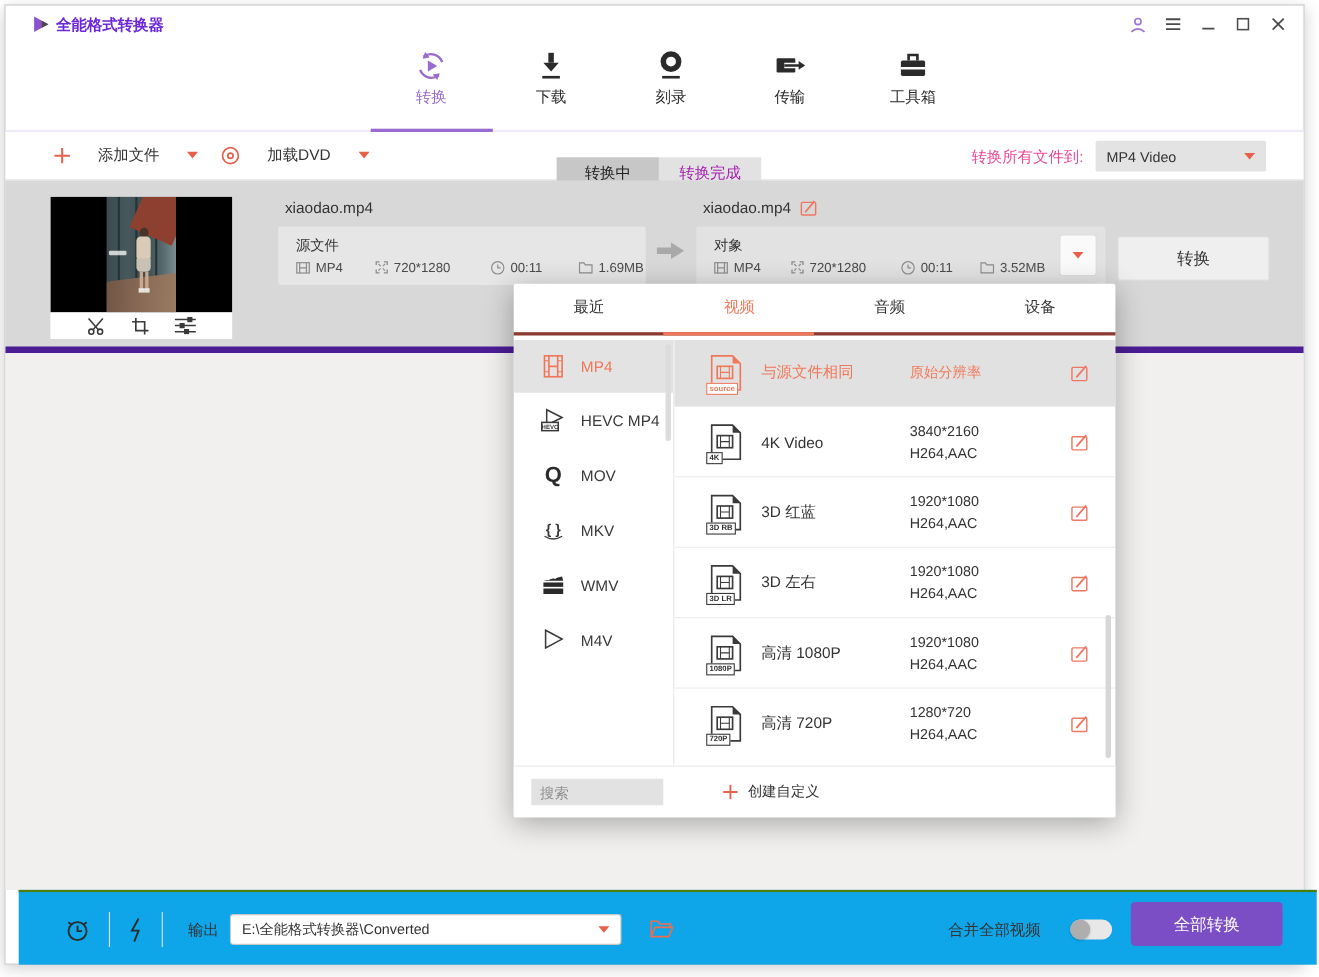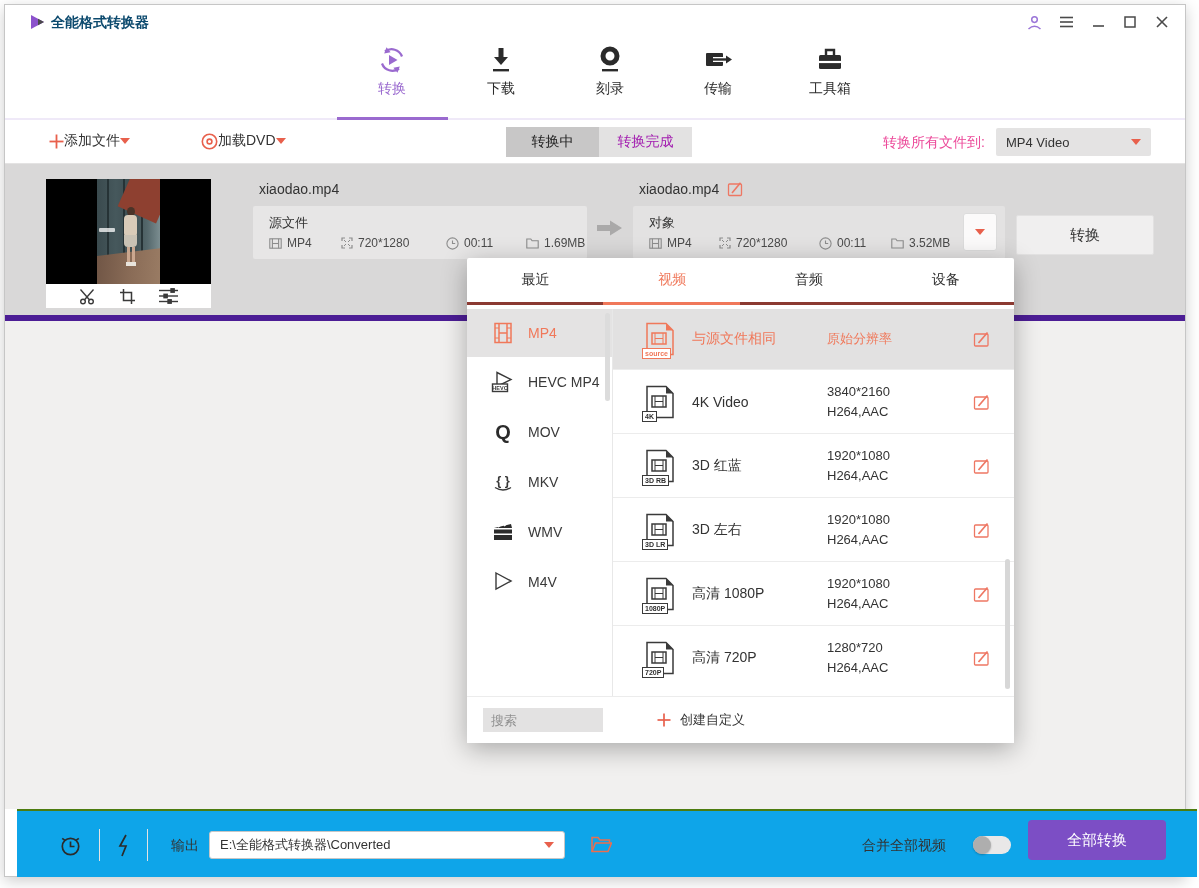--- a/index.html
+++ b/index.html
@@ -2,37 +2,37 @@
 <html><head>
 <meta charset="utf-8">
 <style>
   * { margin:0; padding:0; box-sizing:border-box; }
   html,body { width:1199px; height:888px; background:#fff; font-family:"Liberation Sans","DejaVu Sans",sans-serif; overflow:hidden; }
   .window { position:absolute; left:4px; top:4px; width:1182px; height:873px; background:#fff; border:1px solid #c6c6c6; box-shadow:0 4px 14px rgba(0,0,0,.20); }
 
   
   .titlebar { position:absolute; left:0; top:0; width:100%; height:32px; }
   .logo { position:absolute; left:24px; top:9px; width:17px; height:16px; }
-  .app-title { position:absolute; left:46px; top:9px; font-size:14px; font-weight:bold; color:#0c4a6e; }
+  .app-title { position:absolute; left:46px; top:9px; font-size:14px; font-weight:bold; color:#6d28d9; }
   .win-ctrls { position:absolute; right:14px; top:8px; display:flex; align-items:center; gap:14px; }
   .win-btn { width:18px; height:18px; display:flex; align-items:center; justify-content:center; cursor:default; }
 
   
   .nav-item { position:absolute; top:38px; width:80px; text-align:center; }
   .nav-item .nic { height:34px; display:flex; align-items:center; justify-content:center; }
   .nav-item .nlabel { display:block; margin-top:3px; font-size:14px; color:#2b2b2b; }
   .nav-item.active .nlabel { color:#9a6acf; }
   .nav-underline-track { position:absolute; left:0; top:113px; width:100%; height:2px; background:#efe9f8; }
   .nav-underline { position:absolute; left:332px; top:112px; width:111px; height:3px; background:#9a6acf; }
 
   
   .toolbar { position:absolute; left:0; top:115px; width:100%; height:44px; background:#fff; border-bottom:1px solid #e4e3e3; }
-  .tb-btn { position:absolute; top:12px; display:flex; align-items:center; gap:0; font-size:14px; color:#333; cursor:default; }
+  .tb-btn { position:absolute; top:12px; display:flex; align-items:center; gap:25px; font-size:14px; color:#333; cursor:default; }
   .caret { width:0; height:0; border-left:5px solid transparent; border-right:5px solid transparent; border-top:6px solid #e8604c; }
-  .queue-tabs { position:absolute; left:501px; top:7px; display:flex; }
+  .queue-tabs { position:absolute; left:501px; top:23px; display:flex; }
   .queue-tab { width:93px; height:30px; display:flex; align-items:center; justify-content:center; font-size:14px; color:#a21caf; background:#e3e2e2; }
   .queue-tab.active { background:#c8c7c7; color:#222; }
   .convert-to { position:absolute; right:200px; top:14px; font-size:14px; color:#ec4899; }
   .fmt-select { position:absolute; left:991px; top:8px; width:155px; height:28px; background:#e4e3e3; border-radius:2px; display:flex; align-items:center; padding:0 10px; font-size:13px; color:#333; }
   .fmt-select .caret { margin-left:auto; }
 
   
   .file-row { position:absolute; left:0; top:159px; width:100%; height:157px; background:#d9d8d8; border-bottom:6px solid #4c1d95; }
   .thumb-card { position:absolute; left:41px; top:15px; width:165px; height:129px; background:#fff; }
   .thumb { position:relative; width:165px; height:105px; background:#000; overflow:hidden; }

